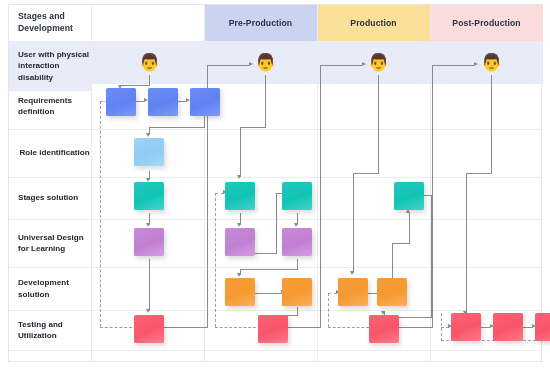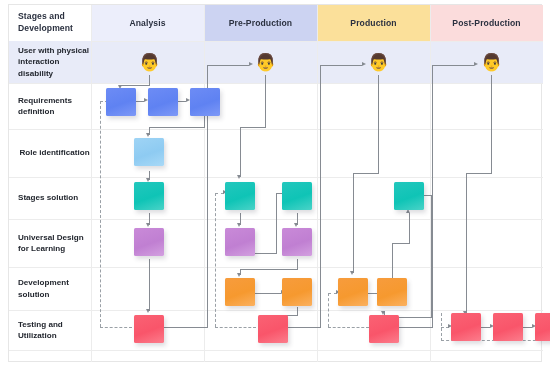--- a/index.html
+++ b/index.html
@@ -61,23 +61,20 @@
 
     <div class="band" style="left:82px;width:113px;height:42px;background:#e8ebf8;"></div>
     <div class="band" style="left:195px;width:113px;height:42px;background:#e8ebf8;"></div>
     <div class="band" style="left:308px;width:113px;height:42px;background:#e8ebf8;"></div>
     <div class="band" style="left:421px;width:113px;height:42px;background:#e8ebf8;"></div>
 
     <div class="hdr-cell corner" style="left:0;width:82px;text-align:right;">
       <span>Stages and</span>
       <span>Development</span>
     </div>
-    <div class="hdr-cell" style="left:82px;width:113px;background:#eceefb;">
-      <span>Analysis</span>
-    </div>
     <div class="hdr-cell" style="left:195px;width:113px;background:#ccd3f2;">
       <span>Pre-Production</span>
     </div>
     <div class="hdr-cell" style="left:421px;width:113px;background:#fbdcdc;">
       <span>Post-Production</span>
     </div>
     <div class="hdr-cell" style="left:308px;width:113px;background:#fbe09a;">
       <span>Production</span>
     </div>
 
@@ -88,21 +85,21 @@
     <div class="hline" style="top:214px;"></div>
     <div class="hline" style="top:262px;"></div>
     <div class="hline" style="top:305px;"></div>
     <div class="hline" style="top:345px;"></div>
 
     <div class="vline" style="left:82px;height:357px;"></div>
     <div class="vline" style="left:195px;height:357px;"></div>
     <div class="vline" style="left:308px;height:357px;"></div>
     <div class="vline" style="left:421px;height:357px;"></div>
 
-    <div class="rowlab" style="top:36px;height:42px;background:#e8ebf8;">
+    <div class="rowlab" style="top:36px;height:50px;background:#e8ebf8;">
       <span>User with physical interaction disability</span>
     </div>
     <div class="rowlab" style="top:78px;height:46px;">
       <span>Requirements definition</span>
     </div>
     <div class="rowlab" style="top:124px;height:48px;justify-content:center;">
       <span>Role identification</span>
     </div>
     <div class="rowlab" style="top:172px;height:42px;">
       <span>Stages solution</span>

